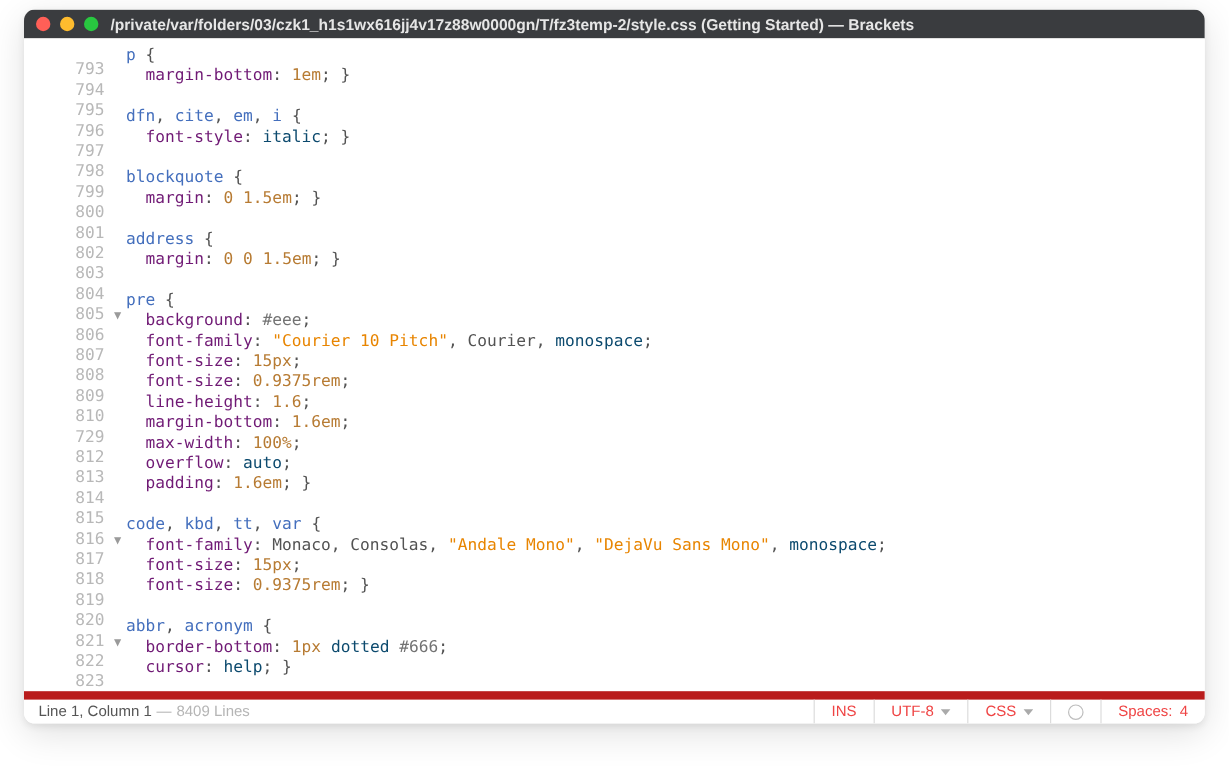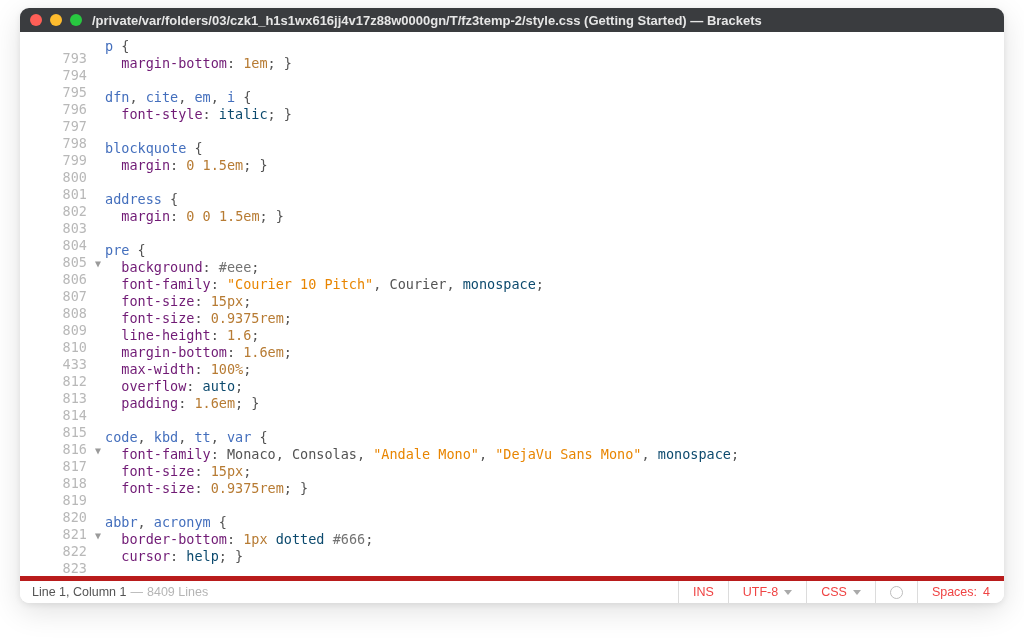--- a/index.html
+++ b/index.html
@@ -79,21 +79,21 @@
 .code-line { height: 17px; }
 .tok-tag { color: #446fbd; }
 .tok-prop { color: #701a75; }
 .tok-punc { color: #535353; }
 .tok-num { color: #b77b33; text-align: right; }
 .tok-atom { color: #0c4a6e; }
 .tok-str { color: #e88501; }
 .tok-val { color: #737373; }
 .statusbar {
   height: 27px;
-  border-top: 5px solid #b91c1c;
+  border-top: 7px solid #b91c1c;
   display: flex;
   align-items: center;
   font-size: 12.5px;
   color: #555;
   background: #fff;
   flex-shrink: 0;
 }
 .status-left { padding-left: 12px; display:flex; align-items:center; gap:4px;}
 .status-muted { color: #b5b5b5; }
 .status-spacer { flex: 1; }
@@ -145,21 +145,21 @@
         <div class="gutter-line">801</div>
         <div class="gutter-line">802</div>
         <div class="gutter-line">803</div>
         <div class="gutter-line">804</div>
         <div class="gutter-line">805<span class="fold">▼</span></div>
         <div class="gutter-line">806</div>
         <div class="gutter-line">807</div>
         <div class="gutter-line">808</div>
         <div class="gutter-line">809</div>
         <div class="gutter-line">810</div>
-        <div class="gutter-line">433</div>
+        <div class="gutter-line">729</div>
         <div class="gutter-line">812</div>
         <div class="gutter-line">813</div>
         <div class="gutter-line">814</div>
         <div class="gutter-line">815</div>
         <div class="gutter-line">816<span class="fold">▼</span></div>
         <div class="gutter-line">817</div>
         <div class="gutter-line">818</div>
         <div class="gutter-line">819</div>
         <div class="gutter-line">820</div>
         <div class="gutter-line">821<span class="fold">▼</span></div>

